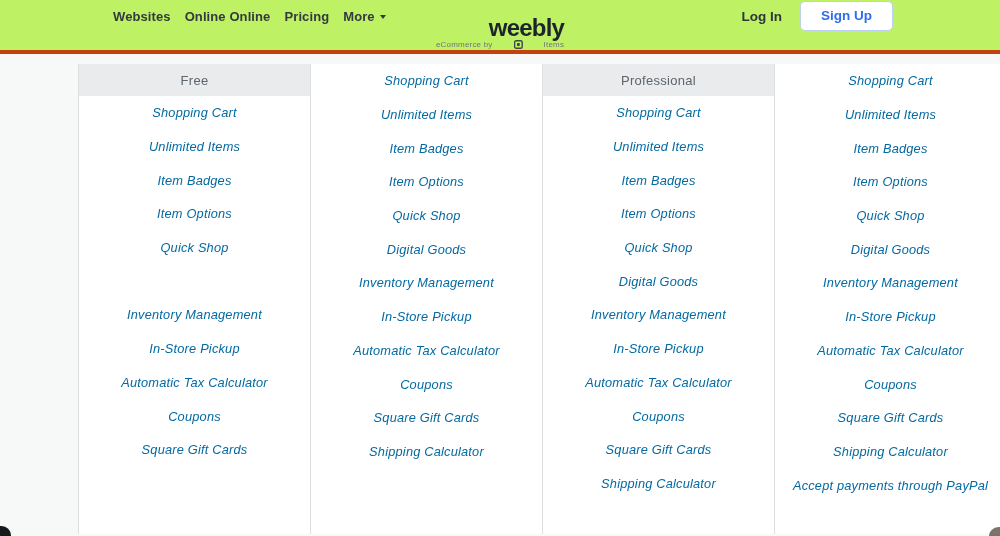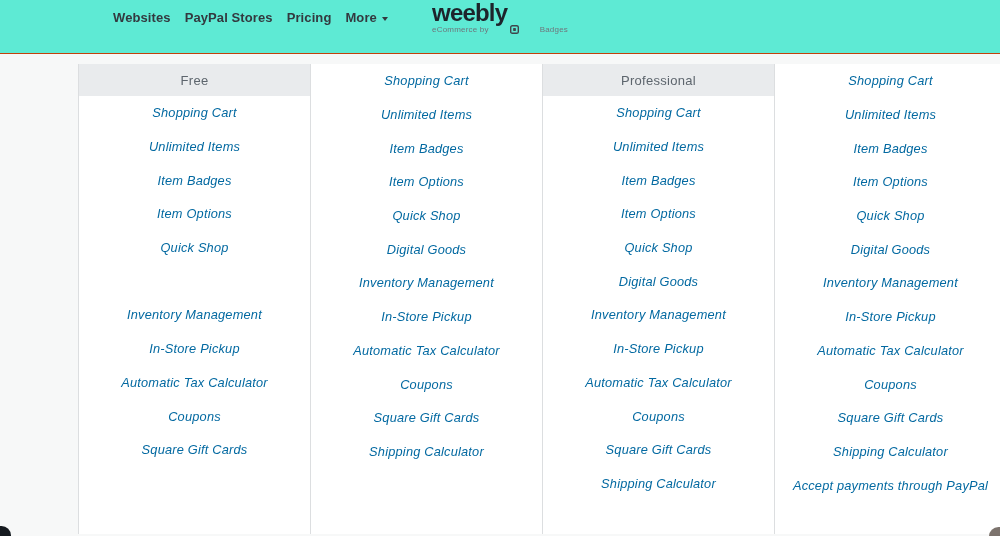--- a/index.html
+++ b/index.html
@@ -7,22 +7,22 @@
   body {
     font-family: "Liberation Sans", sans-serif;
     background: #f7f8f8;
     position: relative;
     overflow: hidden;
   }
 
   
   .topnav {
     height: 54px;
-    background: #5eead4;
-    border-bottom: 1px solid #c2410c;
+    background: #bef264;
+    border-bottom: 4px solid #c2410c;
     display: flex;
     align-items: center;
     justify-content: space-between;
     padding: 0 107px 18px 113px;
     position: relative;
     z-index: 2;
   }
   .nav-links { display: flex; align-items: center; gap: 14px; }
   .nav-link {
     font-size: 13px;
@@ -38,23 +38,23 @@
     width: 0; height: 0;
     border-left: 3.5px solid transparent;
     border-right: 3.5px solid transparent;
     border-top: 4.5px solid #33393f;
     margin-left: 5px;
     vertical-align: middle;
   }
   .logo-lockup {
     position: absolute;
     left: 50%;
-    top: 0;
+    top: 15px;
     transform: translateX(-50%);
-    text-align: left;
+    text-align: right;
     cursor: pointer;
   }
   .logo-brand {
     font-size: 24px;
     font-weight: 700;
     color: #1d242b;
     letter-spacing: -0.8px;
     line-height: 1.05;
   }
   .logo-tagline {
@@ -132,39 +132,43 @@
     background: #5b5049;
     opacity: 0.8;
   }
 </style>
 </head>
 <body>
 
 <header class="topnav">
   <nav class="nav-links" id="nav-links">
       <a class="nav-link">Websites</a>
-      <a class="nav-link">PayPal Stores</a>
+      <a class="nav-link">Online Online</a>
       <a class="nav-link">Pricing</a>
       <a class="nav-link">More<span class="caret"></span></a>
     </nav>
 
   <div class="logo-lockup">
     <div class="logo-brand">weebly</div>
     <div class="logo-tagline">
       <span>eCommerce by</span>
       <span style="display:inline-flex;">
         <svg width="9" height="9" viewBox="0 0 9 9">
           <rect x="0.7" y="0.7" width="7.6" height="7.6" rx="1.6" fill="none" stroke="#3f454b" stroke-width="1.4"></rect>
           <rect x="3.1" y="3.1" width="2.8" height="2.8" rx="0.6" fill="#3f454b"></rect>
         </svg>
       </span>
-      <span>Badges</span>
+      <span>Items</span>
     </div>
   </div>
 
+  <div class="nav-right">
+    <a class="login-link">Log In</a>
+    <button class="signup-btn" id="signup-btn" style="color: rgb(46, 108, 240); border-color: rgb(188, 208, 245);">Sign Up</button>
+  </div>
 </header>
 
 <main class="table-wrap">
   <div class="cols" id="columns">
       <div class="col">
         <div class="col-header">Free</div>
         <div class="cell">Shopping Cart</div>
         <div class="cell">Unlimited Items</div>
         <div class="cell">Item Badges</div>
         <div class="cell">Item Options</div>

